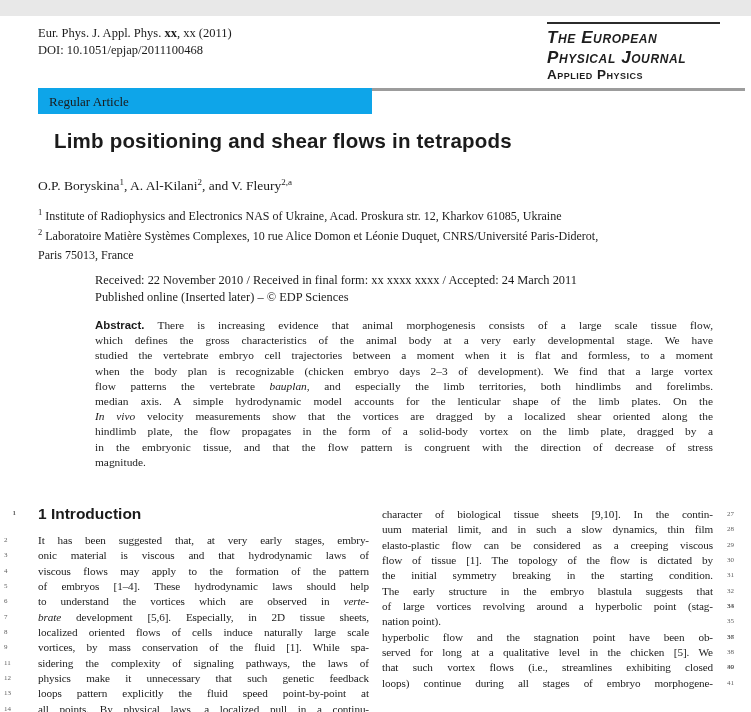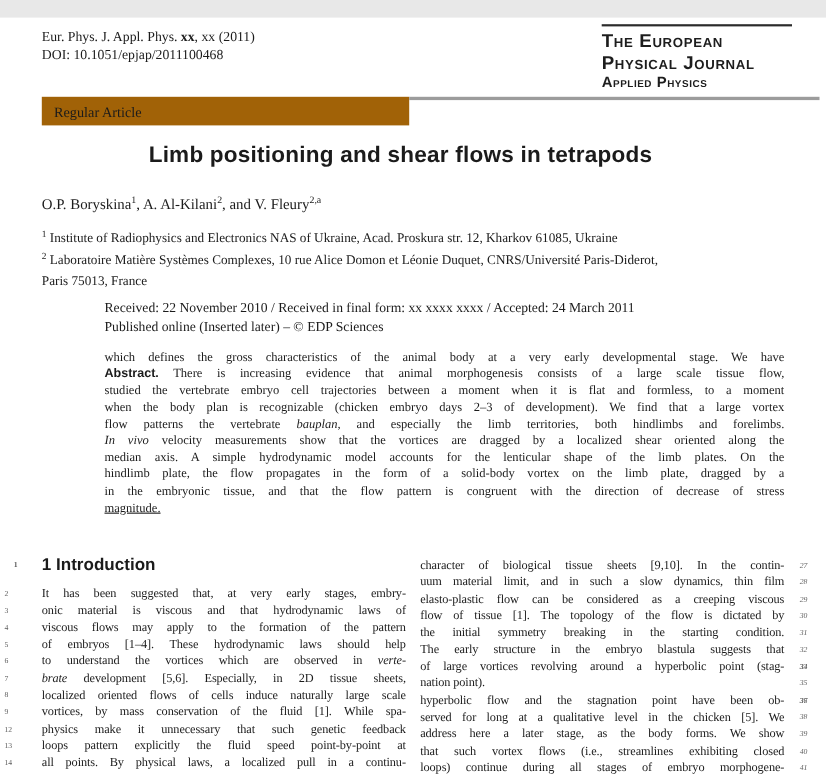--- a/index.html
+++ b/index.html
@@ -10,63 +10,63 @@
   }
   
   .cite { position:absolute; top:9px; left:38px; font-size:12.5px; line-height:16.5px; }
   .cite .vol { font-weight:bold; }
   .logo {
     position:absolute; top:6px; left:547px; width:173px;
     border-top:2px solid #2b2b2b; padding-top:4px;
     font-family:"Liberation Sans", sans-serif; font-weight:bold;
     font-variant:small-caps; color:#1d1d1d;
   }
-  .logo .l1, .logo .l2 { font-size:17px; line-height:19.5px; letter-spacing:0.6px; }
+  .logo .l1, .logo .l2 { font-size:17px; line-height:19.5px; letter-spacing:0.6px;font-style:italic; }
   .logo .l3 { font-size:13.5px; line-height:16px; letter-spacing:0.5px; }
   .band {
     position:absolute; top:72px; left:38px; width:334px; height:26px;
-    background:#a16207; font-size:13px; line-height:27px;
+    background:#0ea5e9; font-size:13px; line-height:27px;
     padding-left:11px; box-sizing:border-box; color:#1b1b1b;
   }
   .band-rule { position:absolute; top:72px; left:372px; width:373px; height:3px; background:#9c9c9c; }
   
   .title {
-    position:absolute; top:113px; left:24px; width:680px;
+    position:absolute; top:113px; left:54px; width:680px;
     font-family:"Liberation Sans", sans-serif; font-weight:bold;
-    font-size:20.5px; letter-spacing:0.2px;text-align:center;
+    font-size:20.5px; letter-spacing:0.2px;
   }
   .authors { position:absolute; top:160px; left:38px; font-size:13.5px; }
   .authors sup { font-size:9px; }
   .affils { position:absolute; top:189px; left:38px; width:690px; font-size:12px; line-height:15.5px; }
   .affils sup { font-size:8.5px; margin-right:3px; }
   .affils sup:empty { margin-right:0; }
   
   .dates { position:absolute; top:256px; left:95px; font-size:12.4px; line-height:16.5px; }
   .abstract { position:absolute; top:302px; left:95px; width:618px; font-size:11.4px; line-height:15.2px; }
   .a-line { text-align:justify; text-align-last:justify; }
-  .a-line.end { text-align-last:left;text-decoration:underline; }
+  .a-line.end { text-align-last:left; }
   .abs-label { font-family:"Liberation Sans", sans-serif; font-weight:bold; }
   
   .col { position:absolute; top:488px; width:331px; font-size:11.2px; line-height:15.35px; letter-spacing:-0.1px; }
   .col-left  { left:38px; }
   .col-right { left:382px; padding-top:3px; }
   .sec-heading {
     position:relative; font-family:"Liberation Sans", sans-serif; font-weight:bold;
     font-size:15.5px; line-height:19px; letter-spacing:0; margin-bottom:10px;
   }
   .bl { position:relative; text-align:justify; text-align-last:justify; }
   .bl.end { text-align-last:left; }
   .bl.ind { text-indent:12px; }
   .ln {
     position:absolute; top:0; line-height:inherit;
     font-size:7px; letter-spacing:0; color:#5e5e5e;
     font-family:"Liberation Serif", serif; text-indent:0;
   }
   .col-left .ln, .sec-heading .ln { left:-34px; width:12px; text-align:right; }
-  .col-right .ln { right:-30px; width:16px; text-align:center;font-style:italic; }
+  .col-right .ln { right:-30px; width:16px; text-align:center; }
   i { font-style:italic; }
 </style>
 </head>
 <body>
 
 <div class="page">
 
   <div class="cite">
     <div><span>Eur. Phys. J. Appl. Phys. </span><span class="vol">xx</span><span>, xx (2011)</span></div>
     <div>DOI: 10.1051/epjap/2011100468</div>
@@ -94,46 +94,47 @@
       <div><sup></sup><span>Paris 75013, France</span></div>
     </div>
 
   <div class="dates">
     <div>Received: 22 November 2010 / Received in final form: xx xxxx xxxx / Accepted: 24 March 2011</div>
     <div>Published online (Inserted later) – © EDP Sciences</div>
   </div>
 
   <div class="abstract">
 
-  <div class="a-line"><span class="abs-label"></span> <span><span>which defines the gross characteristics of the animal body at a very early developmental stage. We have</span></span></div>
-      <div class="a-line"><span class="abs-label">Abstract.</span> <span><span>There is increasing evidence that animal morphogenesis consists of a large scale tissue flow,</span></span></div>
+  <div class="a-line"><span class="abs-label">Abstract.</span> <span><span>There is increasing evidence that animal morphogenesis consists of a large scale tissue flow,</span></span></div>
+      <div class="a-line"><span class="abs-label"></span> <span><span>which defines the gross characteristics of the animal body at a very early developmental stage. We have</span></span></div>
       <div class="a-line"><span class="abs-label"></span> <span><span>studied the vertebrate embryo cell trajectories between a moment when it is flat and formless, to a moment</span></span></div>
       <div class="a-line"><span class="abs-label"></span> <span><span>when the body plan is recognizable (chicken embryo days 2–3 of development). We find that a large vortex</span></span></div>
       <div class="a-line"><span class="abs-label"></span> <span><span>flow patterns the vertebrate </span><i>bauplan</i><span>, and especially the limb territories, both hindlimbs and forelimbs.</span></span></div>
+      <div class="a-line"><span class="abs-label"></span> <span><span>median axis. A simple hydrodynamic model accounts for the lenticular shape of the limb plates. On the</span></span></div>
       <div class="a-line"><span class="abs-label"></span> <span><i>In vivo</i><span> velocity measurements show that the vortices are dragged by a localized shear oriented along the</span></span></div>
-      <div class="a-line"><span class="abs-label"></span> <span><span>median axis. A simple hydrodynamic model accounts for the lenticular shape of the limb plates. On the</span></span></div>
       <div class="a-line"><span class="abs-label"></span> <span><span>hindlimb plate, the flow propagates in the form of a solid-body vortex on the limb plate, dragged by a</span></span></div>
       <div class="a-line"><span class="abs-label"></span> <span><span>in the embryonic tissue, and that the flow pattern is congruent with the direction of decrease of stress</span></span></div>
       <div class="a-line end"><span class="abs-label"></span> <span><span>magnitude.</span></span></div>
     </div>
 
   <div class="col col-left">
     <div class="sec-heading">
       <span class="ln">1</span><span>1 Introduction</span>
     </div>
     <div>
 
     <div class="bl"><span class="ln">2</span><span><span>It has been suggested that, at very early stages, embry-</span></span></div>
         <div class="bl"><span class="ln">3</span><span><span>onic material is viscous and that hydrodynamic laws of</span></span></div>
         <div class="bl"><span class="ln">4</span><span><span>viscous flows may apply to the formation of the pattern</span></span></div>
         <div class="bl"><span class="ln">5</span><span><span>of embryos [1–4]. These hydrodynamic laws should help</span></span></div>
         <div class="bl"><span class="ln">6</span><span><span>to understand the vortices which are observed in </span><i>verte-</i></span></div>
         <div class="bl"><span class="ln">7</span><span><i>brate</i><span> development [5,6]. Especially, in 2D tissue sheets,</span></span></div>
         <div class="bl"><span class="ln">8</span><span><span>localized oriented flows of cells induce naturally large scale</span></span></div>
         <div class="bl"><span class="ln">9</span><span><span>vortices, by mass conservation of the fluid [1]. While spa-</span></span></div>
+        <div class="bl"><span class="ln">11</span><span><span>sidering the complexity of signaling pathways, the laws of</span></span></div>
         <div class="bl"><span class="ln">12</span><span><span>physics make it unnecessary that such genetic feedback</span></span></div>
         <div class="bl"><span class="ln">13</span><span><span>loops pattern explicitly the fluid speed point-by-point at</span></span></div>
         <div class="bl"><span class="ln">14</span><span><span>all points. By physical laws, a localized pull in a continu-</span></span></div>
       </div>
   </div>
 
   <div class="col col-right">
     <div>
 
     <div class="bl"><span class="ln">27</span><span><span>character of biological tissue sheets [9,10]. In the contin-</span></span></div>
@@ -141,19 +142,19 @@
         <div class="bl"><span class="ln">29</span><span><span>elasto-plastic flow can be considered as a creeping viscous</span></span></div>
         <div class="bl"><span class="ln">30</span><span><span>flow of tissue [1]. The topology of the flow is dictated by</span></span></div>
         <div class="bl"><span class="ln">31</span><span><span>the initial symmetry breaking in the starting condition.</span></span></div>
         <div class="bl"><span class="ln">32</span><span><span>The early structure in the embryo blastula suggests that</span></span></div>
         <div class="bl"><span class="ln">33</span></div>
         <div class="bl"><span class="ln">34</span><span><span>of large vortices revolving around a hyperbolic point (stag-</span></span></div>
         <div class="bl end"><span class="ln">35</span><span><span>nation point).</span></span></div>
         <div class="bl ind"><span class="ln">36</span></div>
         <div class="bl"><span class="ln">37</span><span><span>hyperbolic flow and the stagnation point have been ob-</span></span></div>
         <div class="bl"><span class="ln">38</span><span><span>served for long at a qualitative level in the chicken [5]. We</span></span></div>
-        <div class="bl"><span class="ln">39</span><span><span>address here a later stage, as the body forms. We show</span></span></div>
+        <div class="bl"><span class="ln">39</span></div>
         <div class="bl"><span class="ln">40</span><span><span>that such vortex flows (i.e., streamlines exhibiting closed</span></span></div>
         <div class="bl"><span class="ln">41</span><span><span>loops) continue during all stages of embryo morphogene-</span></span></div>
       </div>
   </div>
 
 </div>
 
 </body></html>

